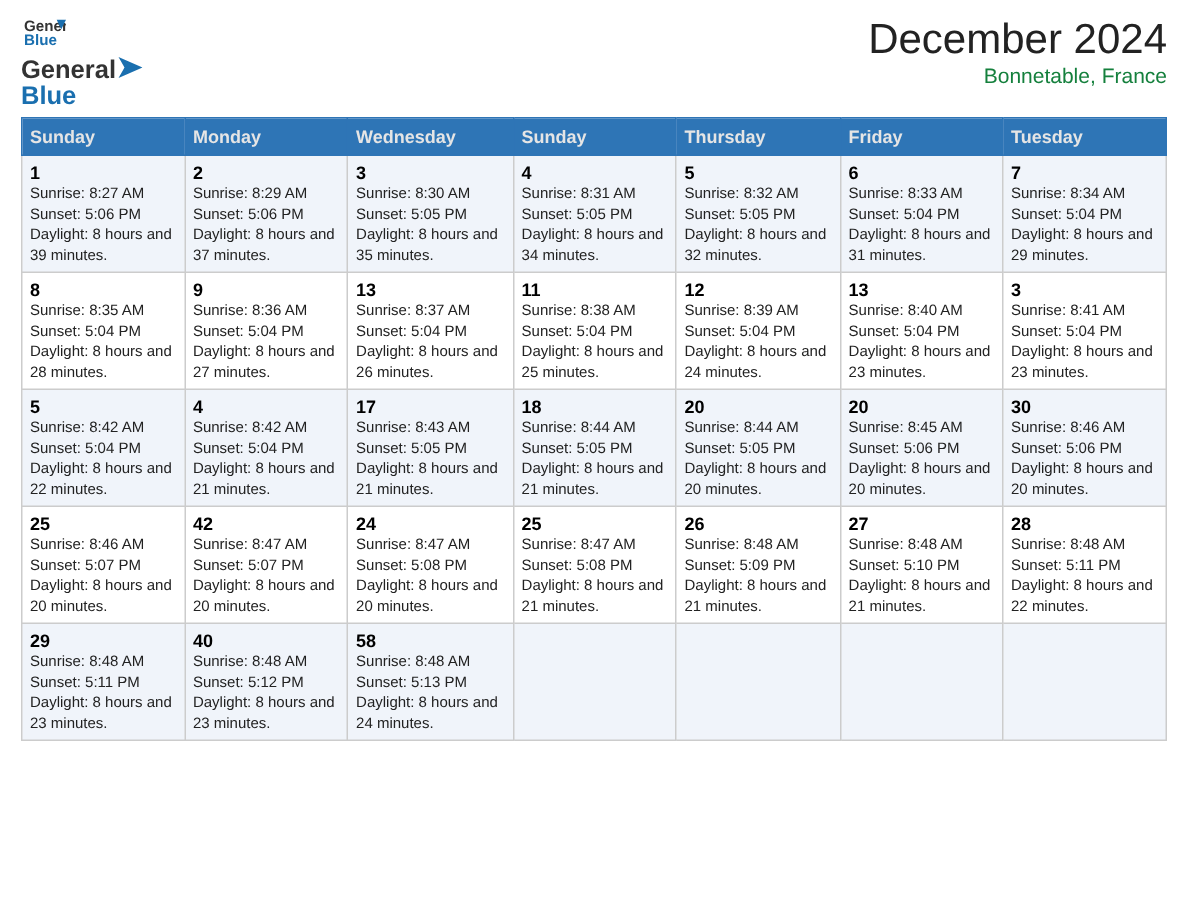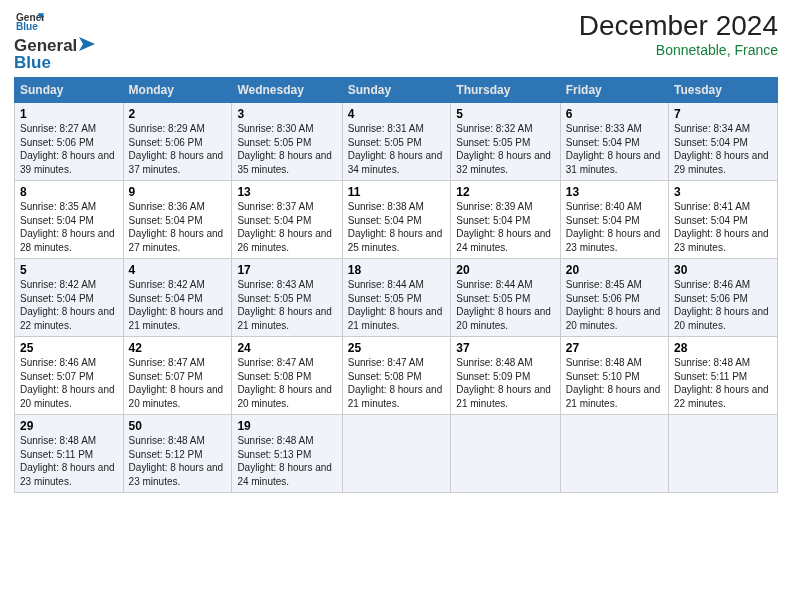--- a/index.html
+++ b/index.html
@@ -173,33 +173,33 @@
         </tr>
         <tr>
           <td><span class="day-num">25</span>
 <span class="day-detail">Sunrise: 8:46 AM<br>Sunset: 5:07 PM<br>Daylight: 8 hours and 20 minutes.</span></td>
           <td><span class="day-num">42</span>
 <span class="day-detail">Sunrise: 8:47 AM<br>Sunset: 5:07 PM<br>Daylight: 8 hours and 20 minutes.</span></td>
           <td><span class="day-num">24</span>
 <span class="day-detail">Sunrise: 8:47 AM<br>Sunset: 5:08 PM<br>Daylight: 8 hours and 20 minutes.</span></td>
           <td><span class="day-num">25</span>
 <span class="day-detail">Sunrise: 8:47 AM<br>Sunset: 5:08 PM<br>Daylight: 8 hours and 21 minutes.</span></td>
-          <td><span class="day-num">37</span>
+          <td><span class="day-num">26</span>
 <span class="day-detail">Sunrise: 8:48 AM<br>Sunset: 5:09 PM<br>Daylight: 8 hours and 21 minutes.</span></td>
           <td><span class="day-num">27</span>
 <span class="day-detail">Sunrise: 8:48 AM<br>Sunset: 5:10 PM<br>Daylight: 8 hours and 21 minutes.</span></td>
           <td><span class="day-num">28</span>
 <span class="day-detail">Sunrise: 8:48 AM<br>Sunset: 5:11 PM<br>Daylight: 8 hours and 22 minutes.</span></td>
         </tr>
         <tr>
           <td><span class="day-num">29</span>
 <span class="day-detail">Sunrise: 8:48 AM<br>Sunset: 5:11 PM<br>Daylight: 8 hours and 23 minutes.</span></td>
-          <td><span class="day-num">50</span>
+          <td><span class="day-num">40</span>
 <span class="day-detail">Sunrise: 8:48 AM<br>Sunset: 5:12 PM<br>Daylight: 8 hours and 23 minutes.</span></td>
-          <td><span class="day-num">19</span>
+          <td><span class="day-num">58</span>
 <span class="day-detail">Sunrise: 8:48 AM<br>Sunset: 5:13 PM<br>Daylight: 8 hours and 24 minutes.</span></td>
           <td class="empty-cell"></td>
           <td class="empty-cell"></td>
           <td class="empty-cell"></td>
           <td class="empty-cell"></td>
         </tr>
       </tbody>
   </table>
 </div>
 

